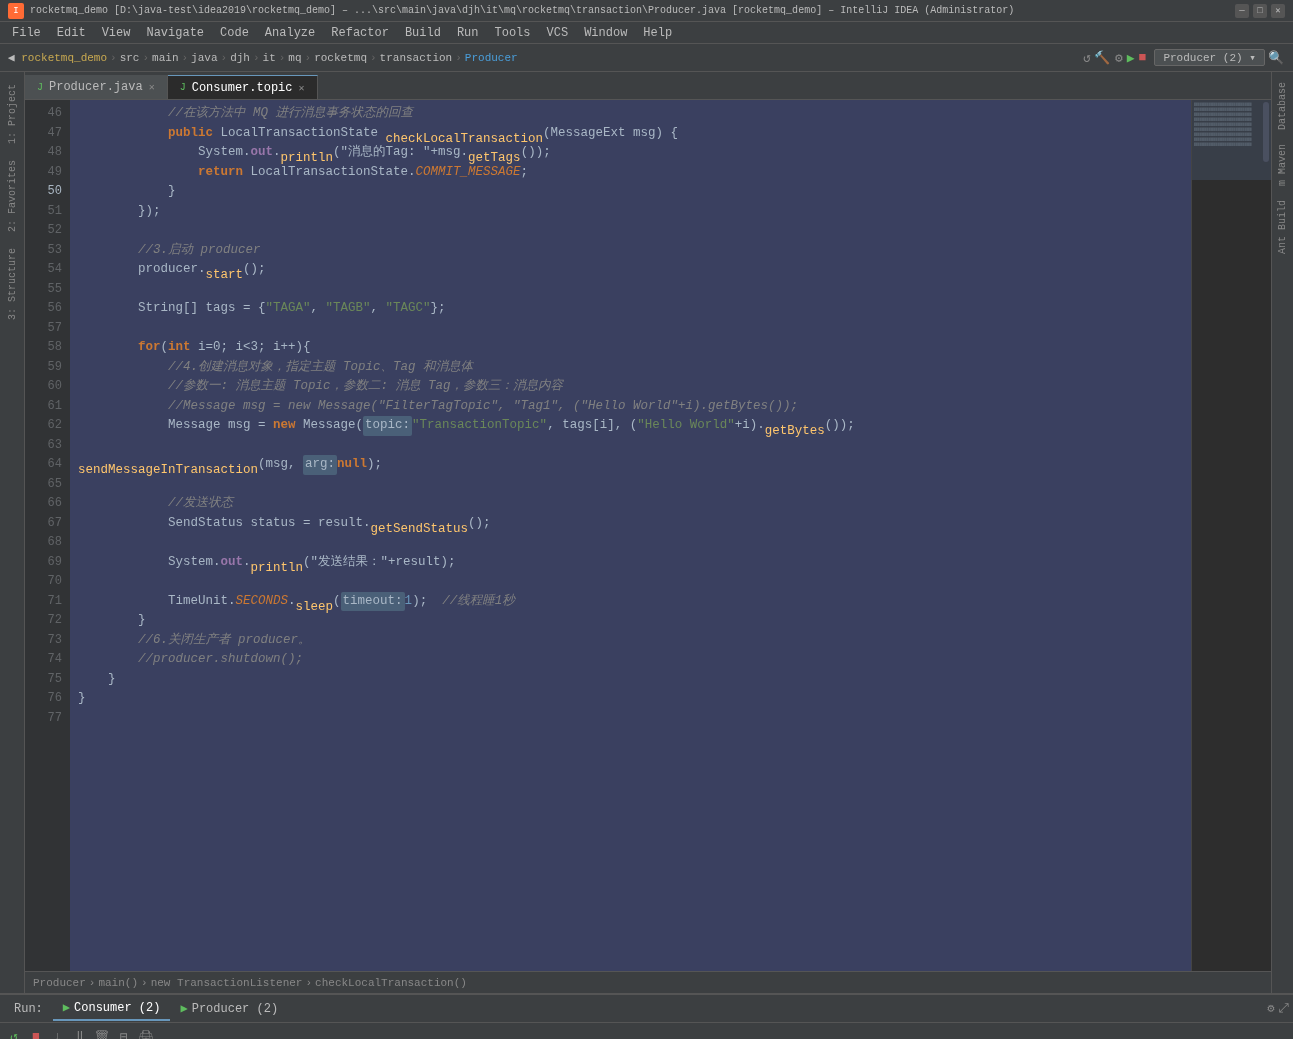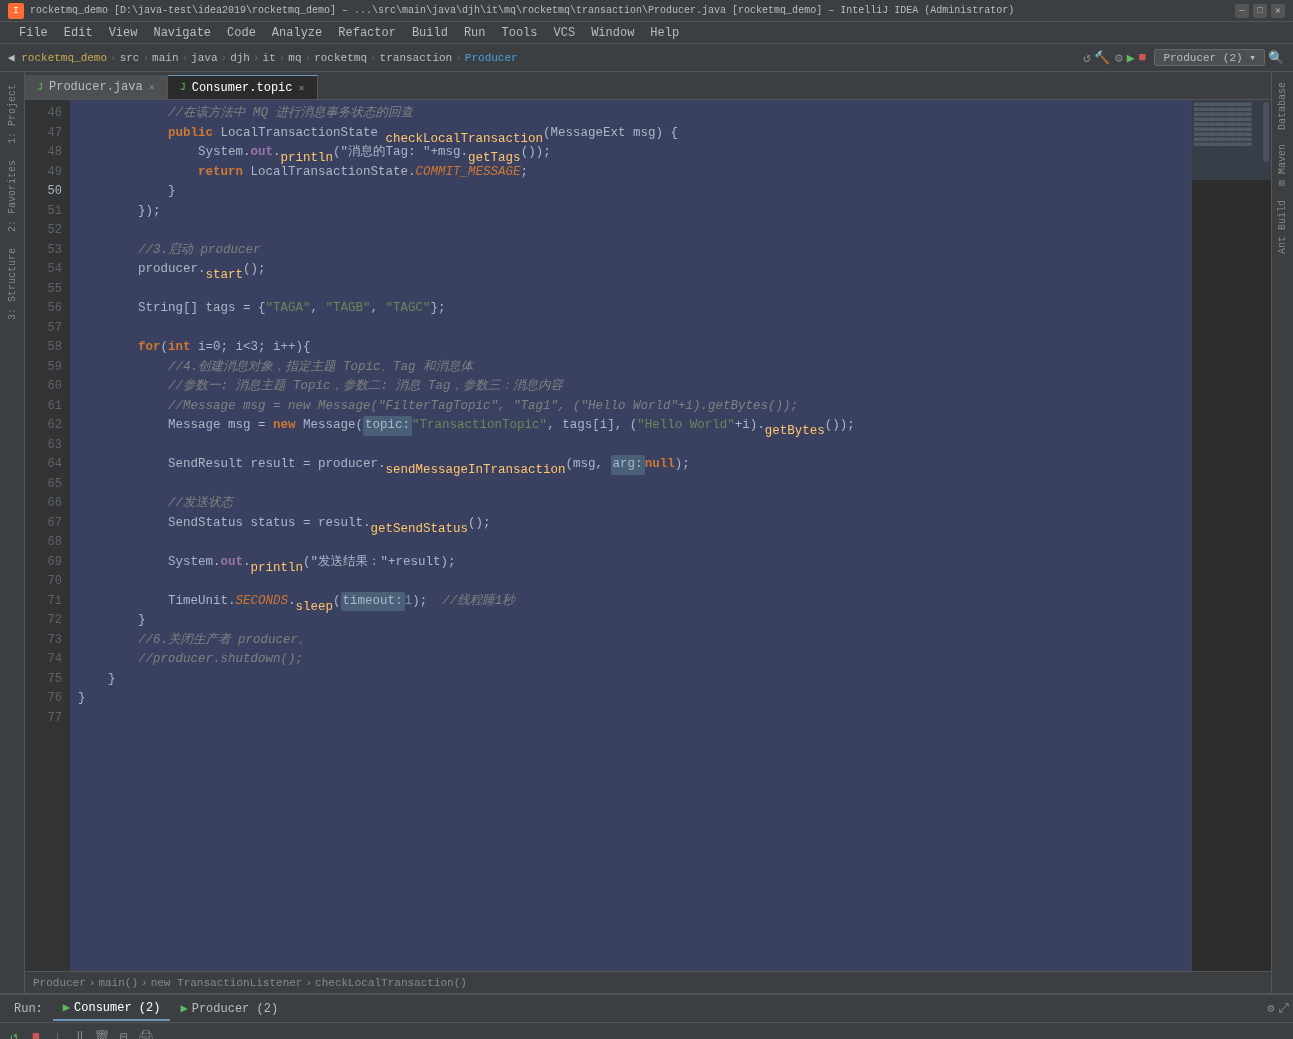--- a/index.html
+++ b/index.html
@@ -6,21 +6,21 @@
     body { font-family: 'Consolas', 'Courier New', monospace; font-size: 12px; background: #2b2b2b; color: #a9b7c6; overflow: hidden; width: 1293px; height: 1039px; }
 
     
     #title-bar { background: #3c3f41; color: #bbbbbb; height: 22px; display: flex; align-items: center; padding: 0 8px; font-size: 11px; border-bottom: 1px solid #555; }
     #title-bar .app-icon { width: 16px; height: 16px; margin-right: 6px; background: #ff6b35; border-radius: 2px; display: inline-block; font-size: 9px; color: white; text-align: center; line-height: 16px; }
     #title-bar .title-text { flex: 1; font-size: 10px; }
     #title-bar .win-controls { display: flex; gap: 4px; }
     #title-bar .win-btn { width: 14px; height: 14px; border-radius: 2px; background: #555; display: flex; align-items: center; justify-content: center; font-size: 9px; cursor: pointer; }
 
     
-    #menu-bar { background: #3c3f41; height: 22px; display: flex; align-items: center; padding: 0 11px; border-bottom: 1px solid #555; }
+    #menu-bar { background: #3c3f41; height: 22px; display: flex; align-items: center; padding: 0 4px; border-bottom: 1px solid #555; }
     #menu-bar .menu-item { padding: 2px 8px; font-size: 12px; color: #bbbbbb; cursor: pointer; }
 
     
     #breadcrumb-bar { background: #3c3f41; height: 28px; display: flex; align-items: center; padding: 0 8px; border-bottom: 1px solid #555; font-size: 11px; color: #bbbbbb; }
     #breadcrumb-bar .bc-item { color: #bbbbbb; }
     #breadcrumb-bar .bc-sep { margin: 0 3px; color: #666; }
     #breadcrumb-bar .bc-folder { color: #c8a951; }
     #breadcrumb-bar .bc-active { color: #4a9eda; }
     #breadcrumb-bar .nav-icons { margin-left: auto; display: flex; gap: 4px; }
     #breadcrumb-bar .run-config { background: #4c5052; border: 1px solid #666; padding: 1px 8px; border-radius: 2px; font-size: 11px; color: #bbbbbb; margin-left: 8px; }
@@ -224,21 +224,21 @@
         <div class="code-line"><span>        producer.</span><span class="fn">start</span><span class="cls">();</span></div>
         <div class="code-line"></div>
         <div class="code-line"><span class="cls">        String[] tags = {</span><span class="str">"TAGA"</span><span class="cls">, </span><span class="str">"TAGB"</span><span class="cls">, </span><span class="str">"TAGC"</span><span class="cls">};</span></div>
         <div class="code-line"></div>
         <div class="code-line"><span class="kw">        for</span><span class="cls">(</span><span class="kw">int </span><span class="cls">i=0; i&lt;3; i++){</span></div>
         <div class="code-line"><span class="comment">            //4.创建消息对象，指定主题 Topic、Tag 和消息体</span></div>
         <div class="code-line"><span class="comment">            //参数一: 消息主题 Topic，参数二: 消息 Tag，参数三：消息内容</span></div>
         <div class="code-line"><span>            </span><span class="comment">//Message msg = new Message("FilterTagTopic", "Tag1", ("Hello World"+i).getBytes());</span></div>
         <div class="code-line"><span>            Message msg = </span><span class="kw">new </span><span class="cls">Message(</span><span class="highlight-inline">topic:</span><span class="str">"TransactionTopic"</span><span class="cls">, tags[i], (</span><span class="str">"Hello World"</span><span class="cls">+i).</span><span class="fn">getBytes</span><span class="cls">());</span></div>
         <div class="code-line"></div>
-        <div class="code-line"><span>            SendResult result = producer.</span><span class="fn">sendMessageInTransaction</span><span class="cls">(msg, </span><span class="highlight-inline2">arg:</span><span class="kw">null</span><span class="cls">);</span></div>
+        <div class="code-line"><span class="fn">sendMessageInTransaction</span><span class="cls">(msg, </span><span class="highlight-inline2">arg:</span><span class="kw">null</span><span class="cls">);</span></div>
         <div class="code-line"></div>
         <div class="code-line"><span class="comment">            //发送状态</span></div>
         <div class="code-line"><span>            SendStatus status = result.</span><span class="fn">getSendStatus</span><span class="cls">();</span></div>
         <div class="code-line"></div>
         <div class="code-line"><span>            System.</span><span class="dot-out">out</span><span>.</span><span class="fn">println</span><span class="cls">("发送结果："+result);</span></div>
         <div class="code-line"></div>
         <div class="code-line"><span>            TimeUnit.</span><span class="italic-kw">SECONDS</span><span>.</span><span class="fn">sleep</span><span class="cls">(</span><span class="highlight-inline">timeout:</span><span class="num">1</span><span class="cls">);  </span><span class="comment">//线程睡1秒</span></div>
         <div class="code-line"><span class="cls">        }</span></div>
         <div class="code-line"><span class="comment">        //6.关闭生产者 producer。</span></div>
         <div class="code-line"><span class="comment">        //producer.shutdown();</span></div>

